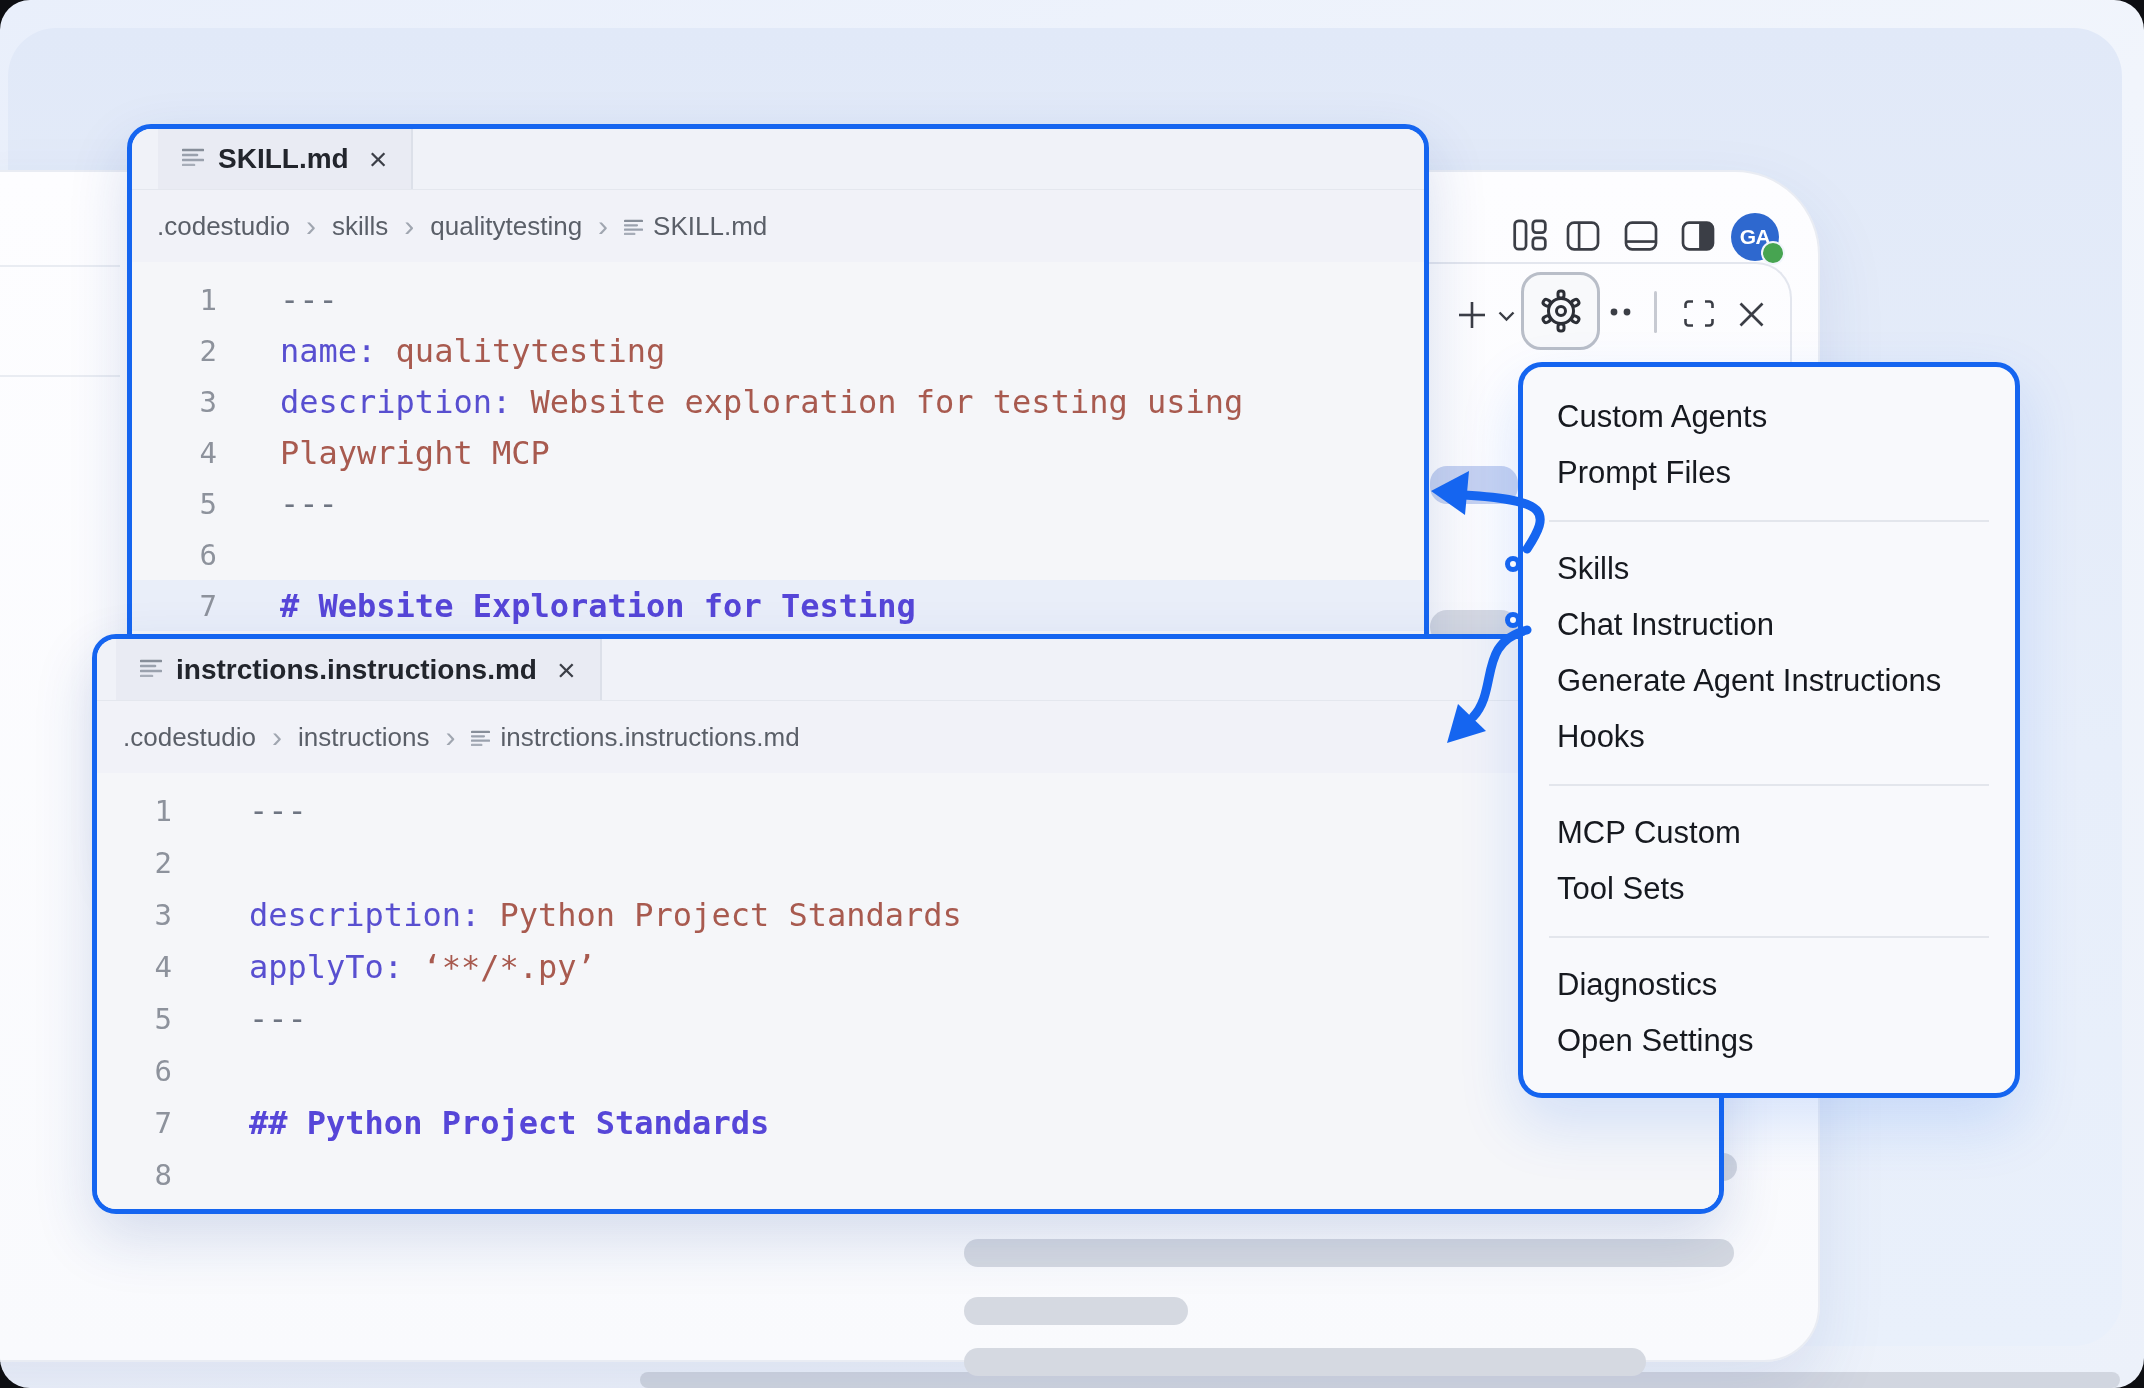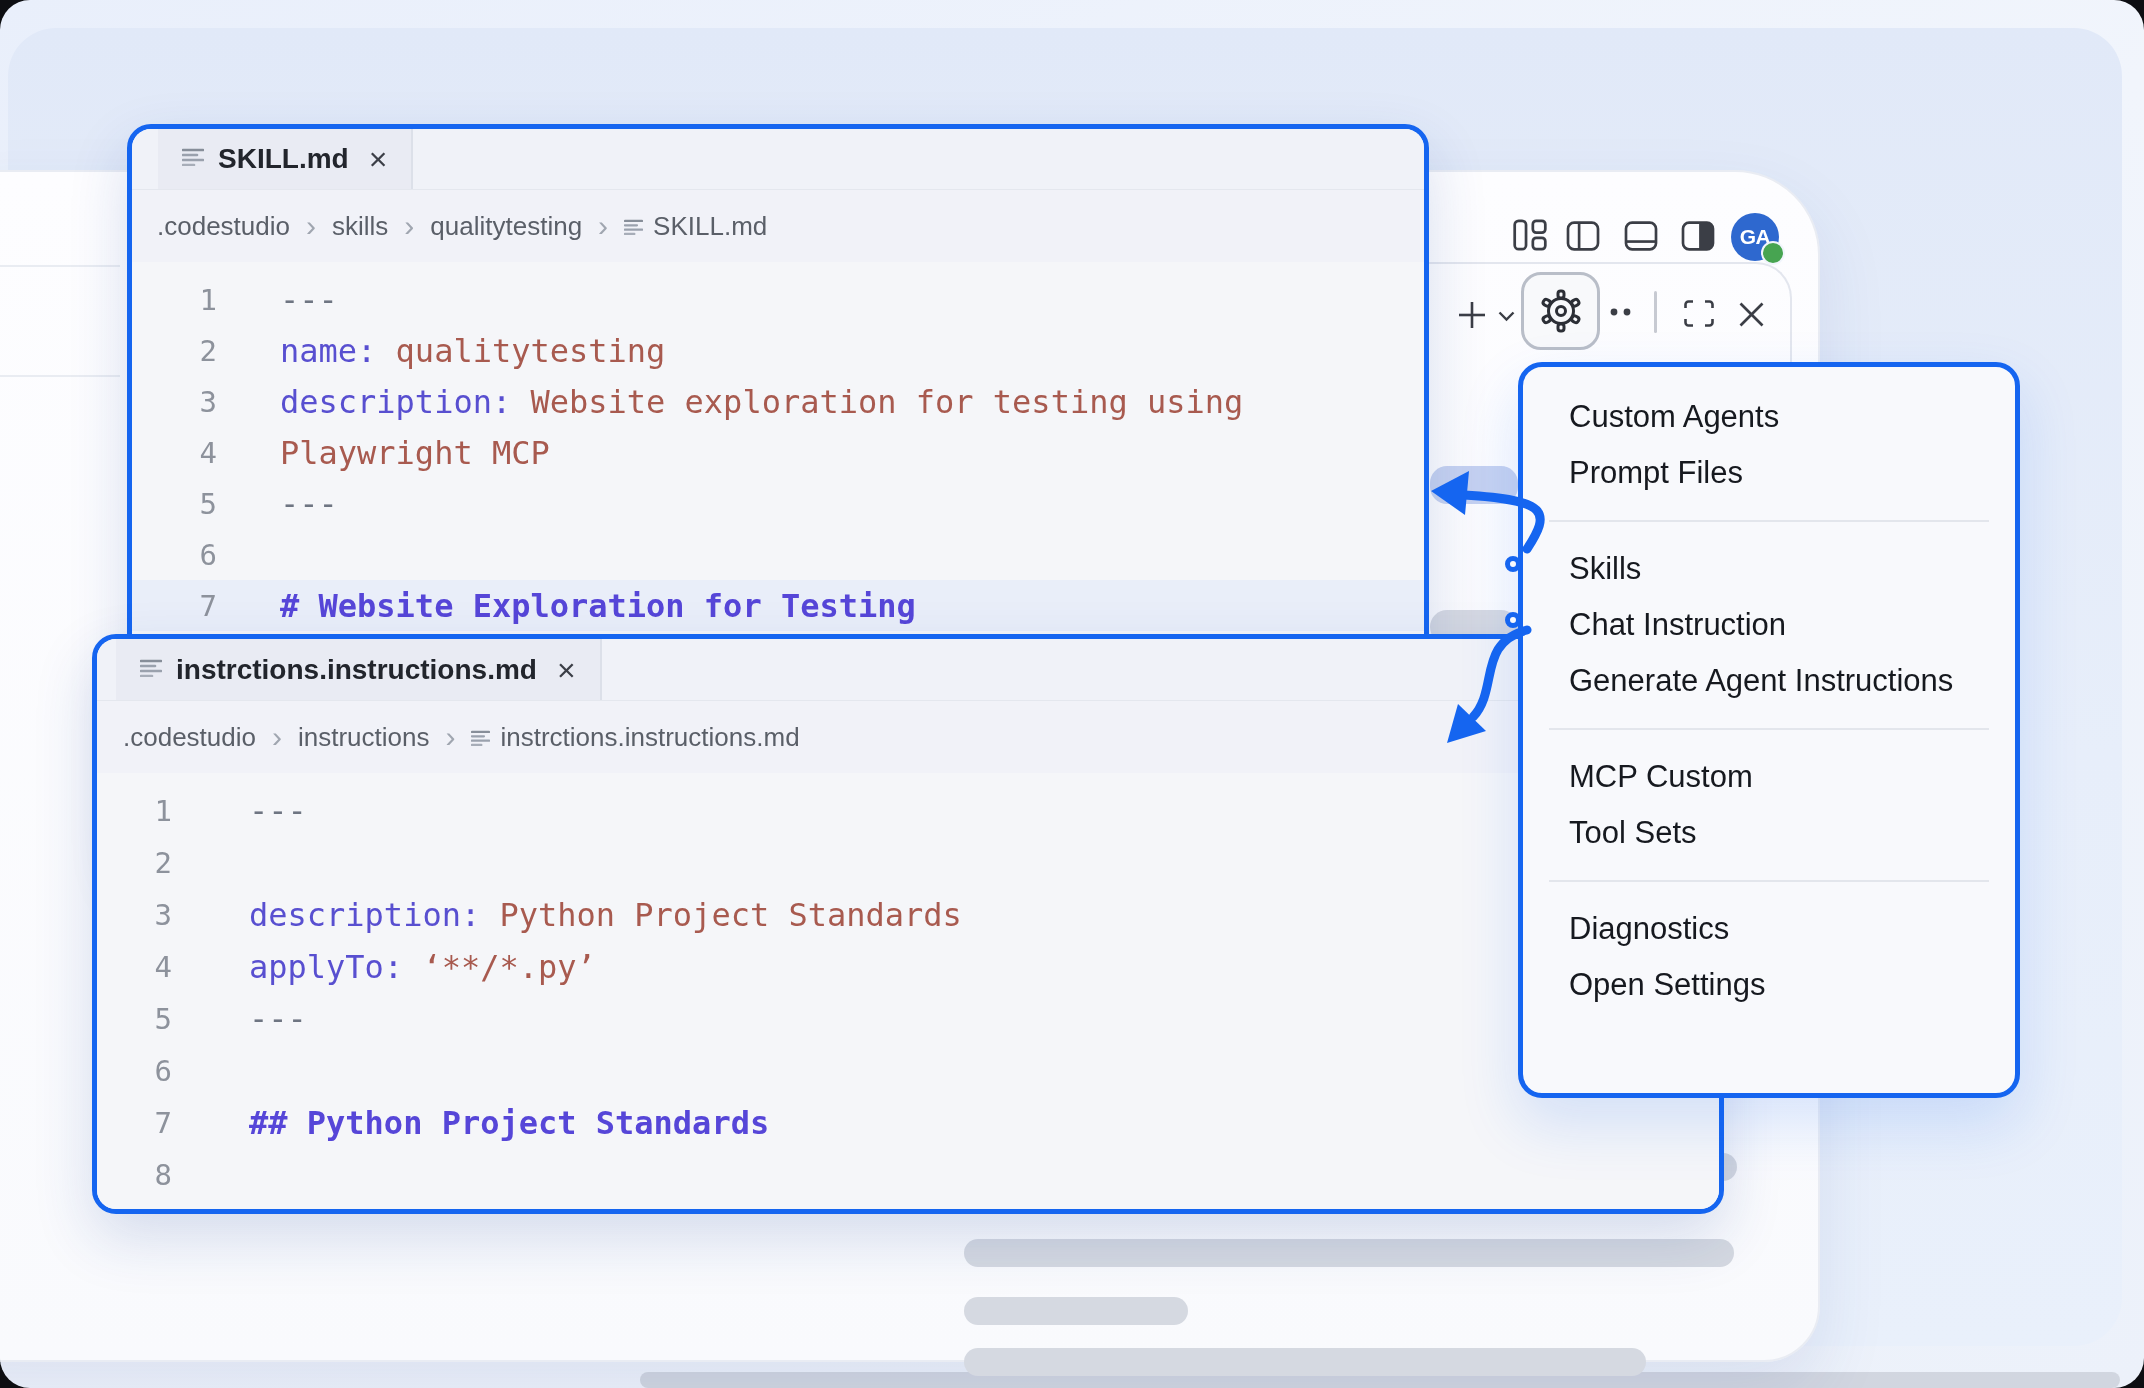--- a/index.html
+++ b/index.html
@@ -79,21 +79,21 @@
   .editor-2 .codetext{margin-left:77px;}
   .tk-dash{color:var(--tk-dash,#6e7582);}
   .tk-key{color:var(--tk-key,#584fd0);}
   .tk-val{color:var(--tk-val,#a85a4f);}
   .tk-head{color:var(--tk-head,#5646d8);font-weight:bold;}
 
   
   .menu-panel{position:absolute;left:1518px;top:362px;width:502px;height:736px;
               border:5px solid var(--accent,#1565f0);border-radius:24px;background:#f8f9fc;
               box-shadow:0 26px 60px rgba(21,101,240,.15);z-index:20;padding-top:22px;}
-  .menu-item{height:56px;line-height:56px;padding-left:46px;font-size:31px;font-weight:500;color:#16191f;}
+  .menu-item{height:56px;line-height:56px;padding-left:34px;font-size:31px;font-weight:500;color:#16191f;}
   .menu-divider{border-top:2px solid #e3e6ec;margin:19px 26px;}
   .connector{position:absolute;left:-18px;width:16px;height:16px;border:5px solid var(--accent,#1565f0);
              border-radius:50%;background:#f8f9fc;}
 
   
   .arrows{position:absolute;inset:0;z-index:30;pointer-events:none;}
 </style>
 </head>
 <body>
 
@@ -328,20 +328,21 @@
 
     <div class="menu-panel" id="menu-panel">
         <div class="menu-item">Custom Agents</div>
         <div class="menu-item">Prompt Files</div>
         <div class="menu-divider"></div>
         <div class="menu-item">Skills</div>
         <span class="connector" style="top: 189px;"></span>
         <div class="menu-item">Chat Instruction</div>
         <span class="connector" style="top: 245px;"></span>
         <div class="menu-item">Generate Agent Instructions</div>
+        <div class="menu-item">Hooks</div>
         <div class="menu-divider"></div>
         <div class="menu-item">MCP Custom</div>
         <div class="menu-item">Tool Sets</div>
         <div class="menu-divider"></div>
         <div class="menu-item">Diagnostics</div>
         <div class="menu-item">Open Settings</div>
       </div>
 
     <svg class="arrows" width="2144" height="1388" viewBox="0 0 2144 1388">
       <g stroke="#1565f0" stroke-width="9" fill="none" stroke-linecap="round">

